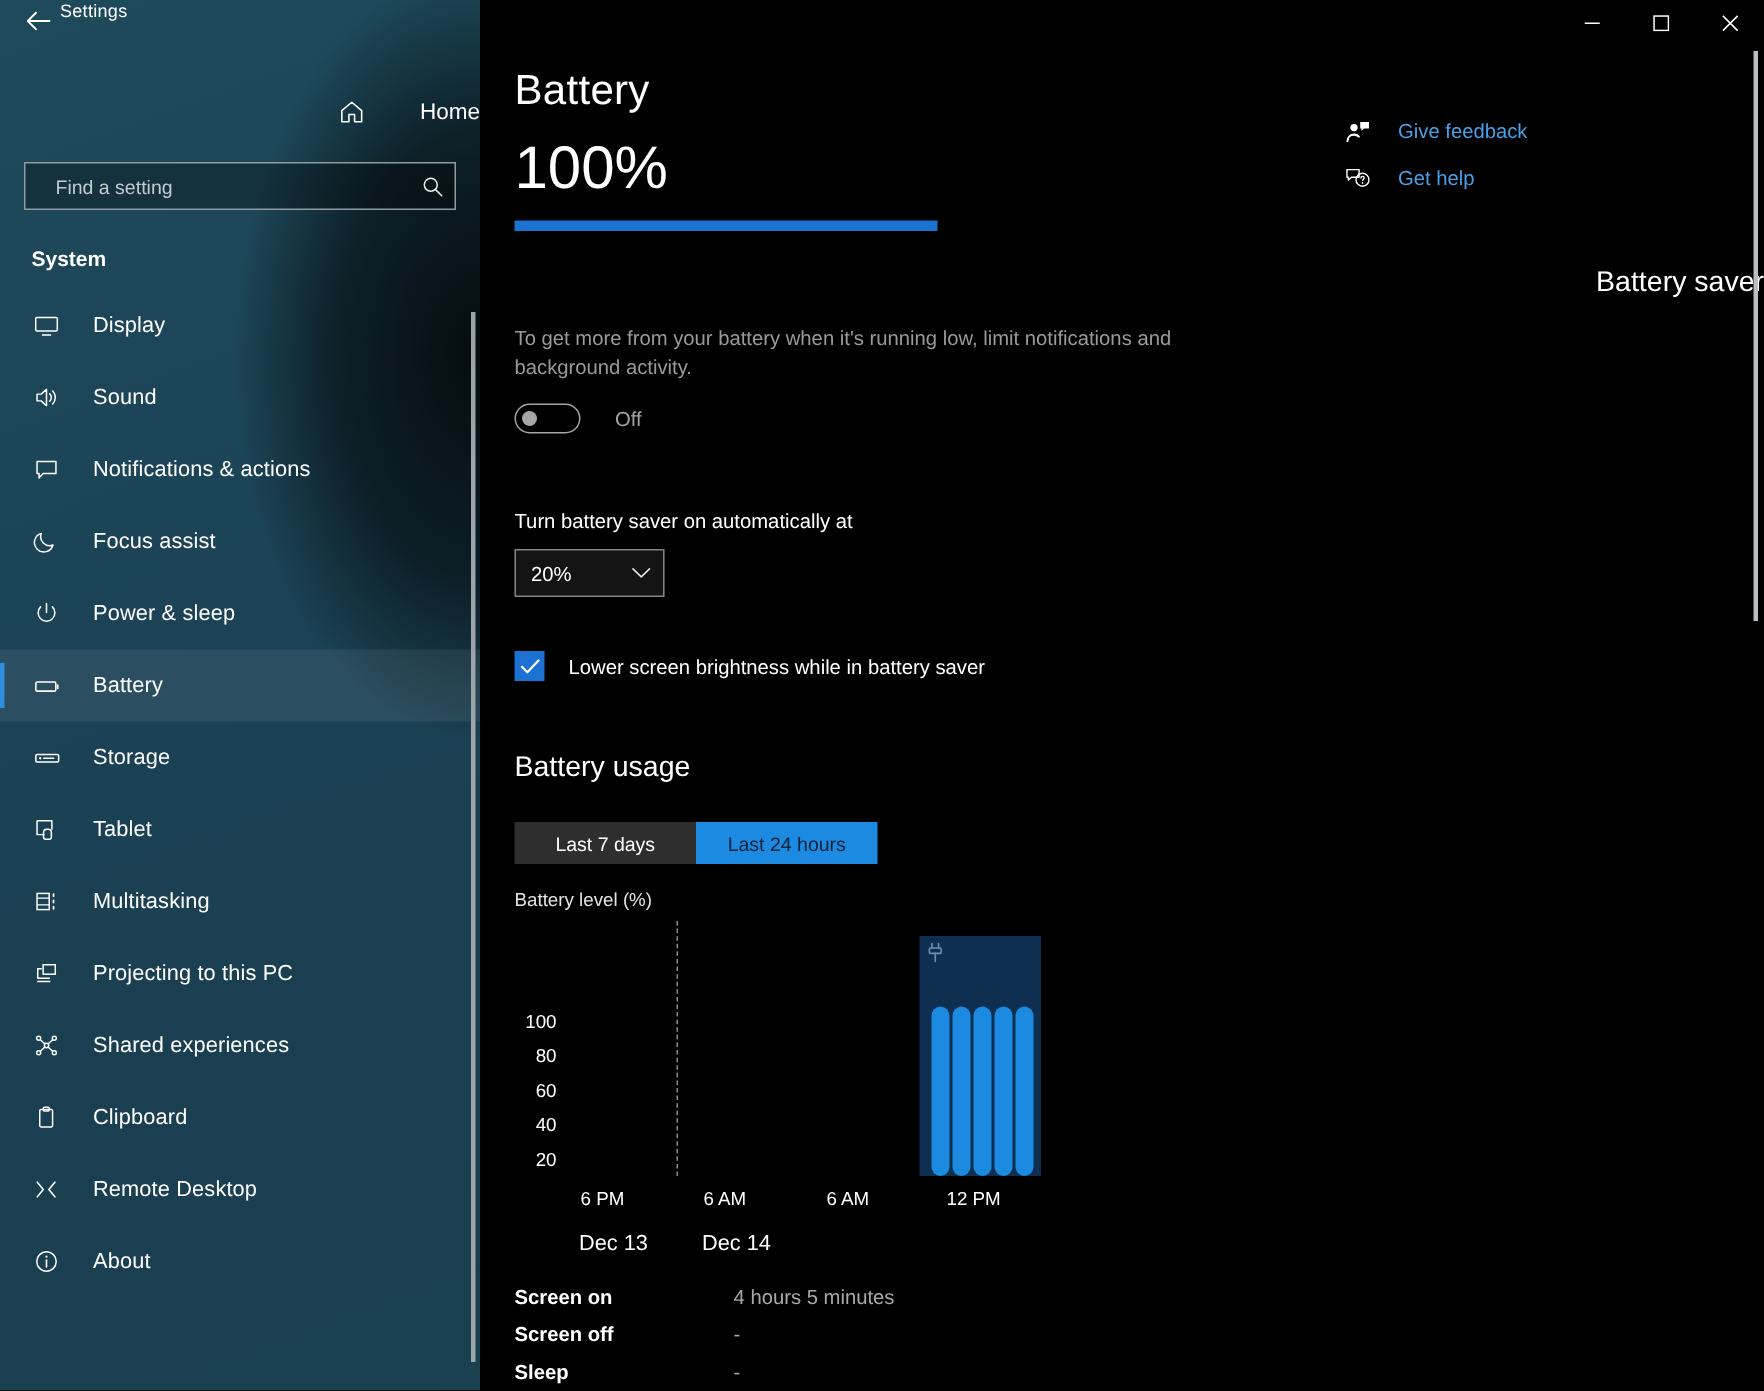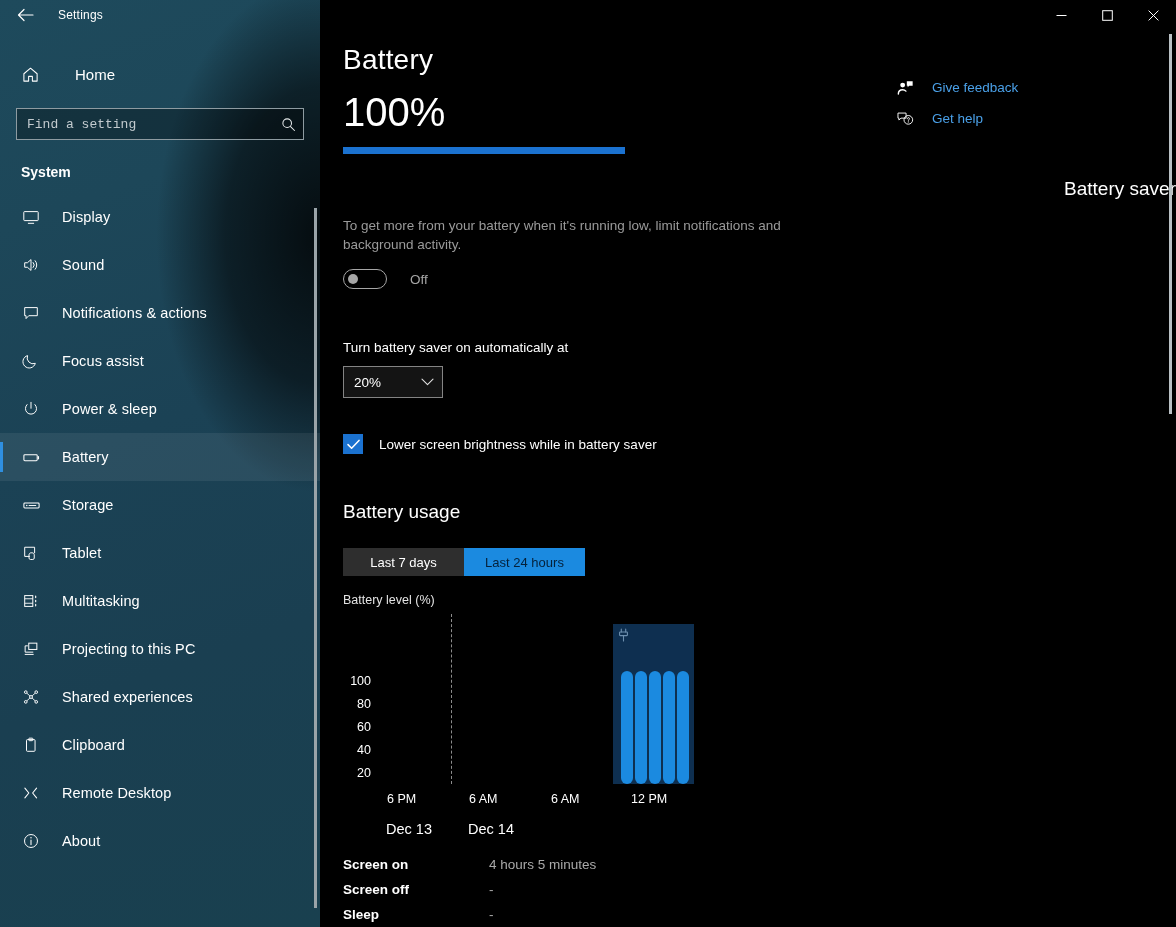--- a/index.html
+++ b/index.html
@@ -28,53 +28,53 @@
   .sidebar::after {
     content: "";
     position: absolute;
     left: 150px; top: 0; width: 170px; height: 620px;
     background: radial-gradient(ellipse 210px 330px at 100% 38%, rgba(0,0,0,0.82) 0%, rgba(0,0,0,0.55) 45%, rgba(0,0,0,0.0) 78%);
     pointer-events: none;
   }
   .sidebar-inner { position: relative; z-index: 2; }
 
   .titlebar-left {
-    height: 30px; display: flex; align-items: center;
-    padding-left: 10px; gap: 18px;
+    height: 30px; display: flex; 
+    padding-left: 10px; 
   }
   .back-btn {
     width: 30px; height: 28px;
     display: flex; align-items: center; justify-content: center;
     color: #fff;
   }
   .back-btn svg { display: block; }
   .win-title {
     font-size: 12px; color: #ffffff; letter-spacing: .2px;
   }
 
   .home-row {
     display: flex; align-items: center; gap: 36px;
-    height: 34px; margin-top: 27px; padding-left: 21px;
+    height: 34px; margin-top: 27px; padding-left: 21px; justify-content: flex-end;
   }
   .home-row .ic { width: 18px; height: 18px; color: #fff; display:flex; align-items:center; justify-content:center;}
   .home-label { font-size: 15px; color: #fff; }
 
   .search-wrap {
     margin: 17px 0 0 16px;
     width: 288px; height: 32px;
     border: 1px solid #8e9ba1;
     background: rgba(0,0,0,0.30);
     display: flex; align-items: center;
     position: relative;
   }
   .search-input {
     flex: 1; height: 20px; border: none; outline: none;
     background: transparent; color: #e8eced;
-    font-family: Liberation Mono, monospace;
-    font-size: 13px; padding: 0 10px;
+    font-family: Liberation Sans, sans-serif;
+    font-size: 13px; padding: 0 20px;
   }
   .search-input::placeholder { color: #c3cbcf; }
   .search-ic { width: 30px; display: flex; align-items: center; justify-content: center; color: #e8eced; }
 
   .section-head {
     margin: 24px 0 0 21px;
     font-size: 14px; color: #ffffff; font-weight: 600;
   }
 
   .nav { margin-top: 13px; }

